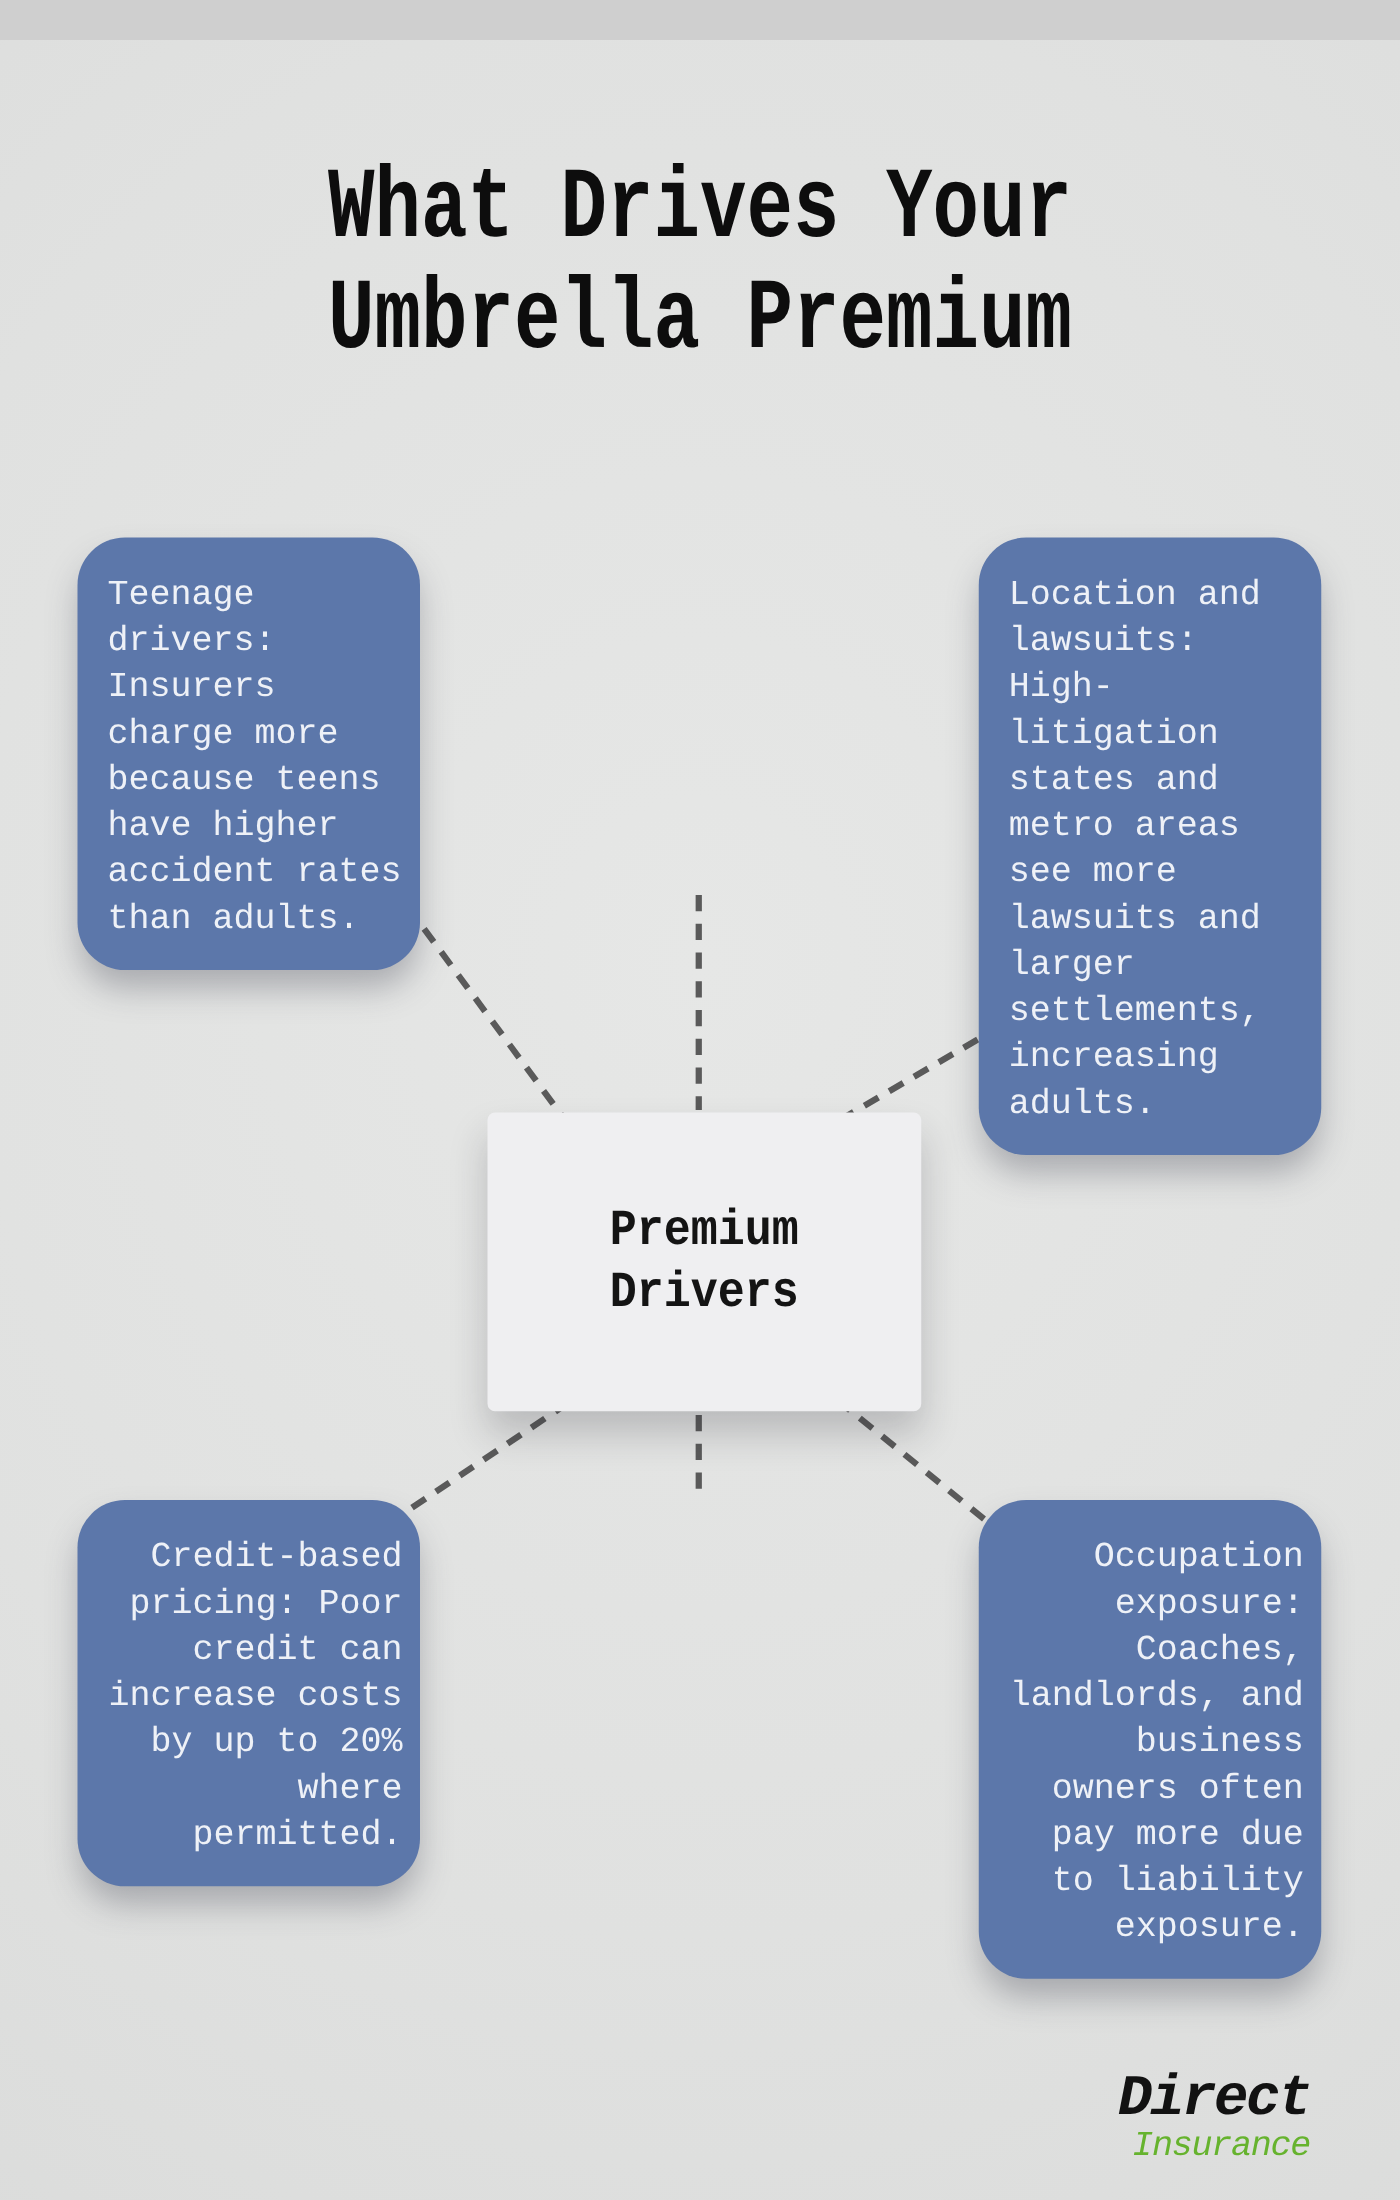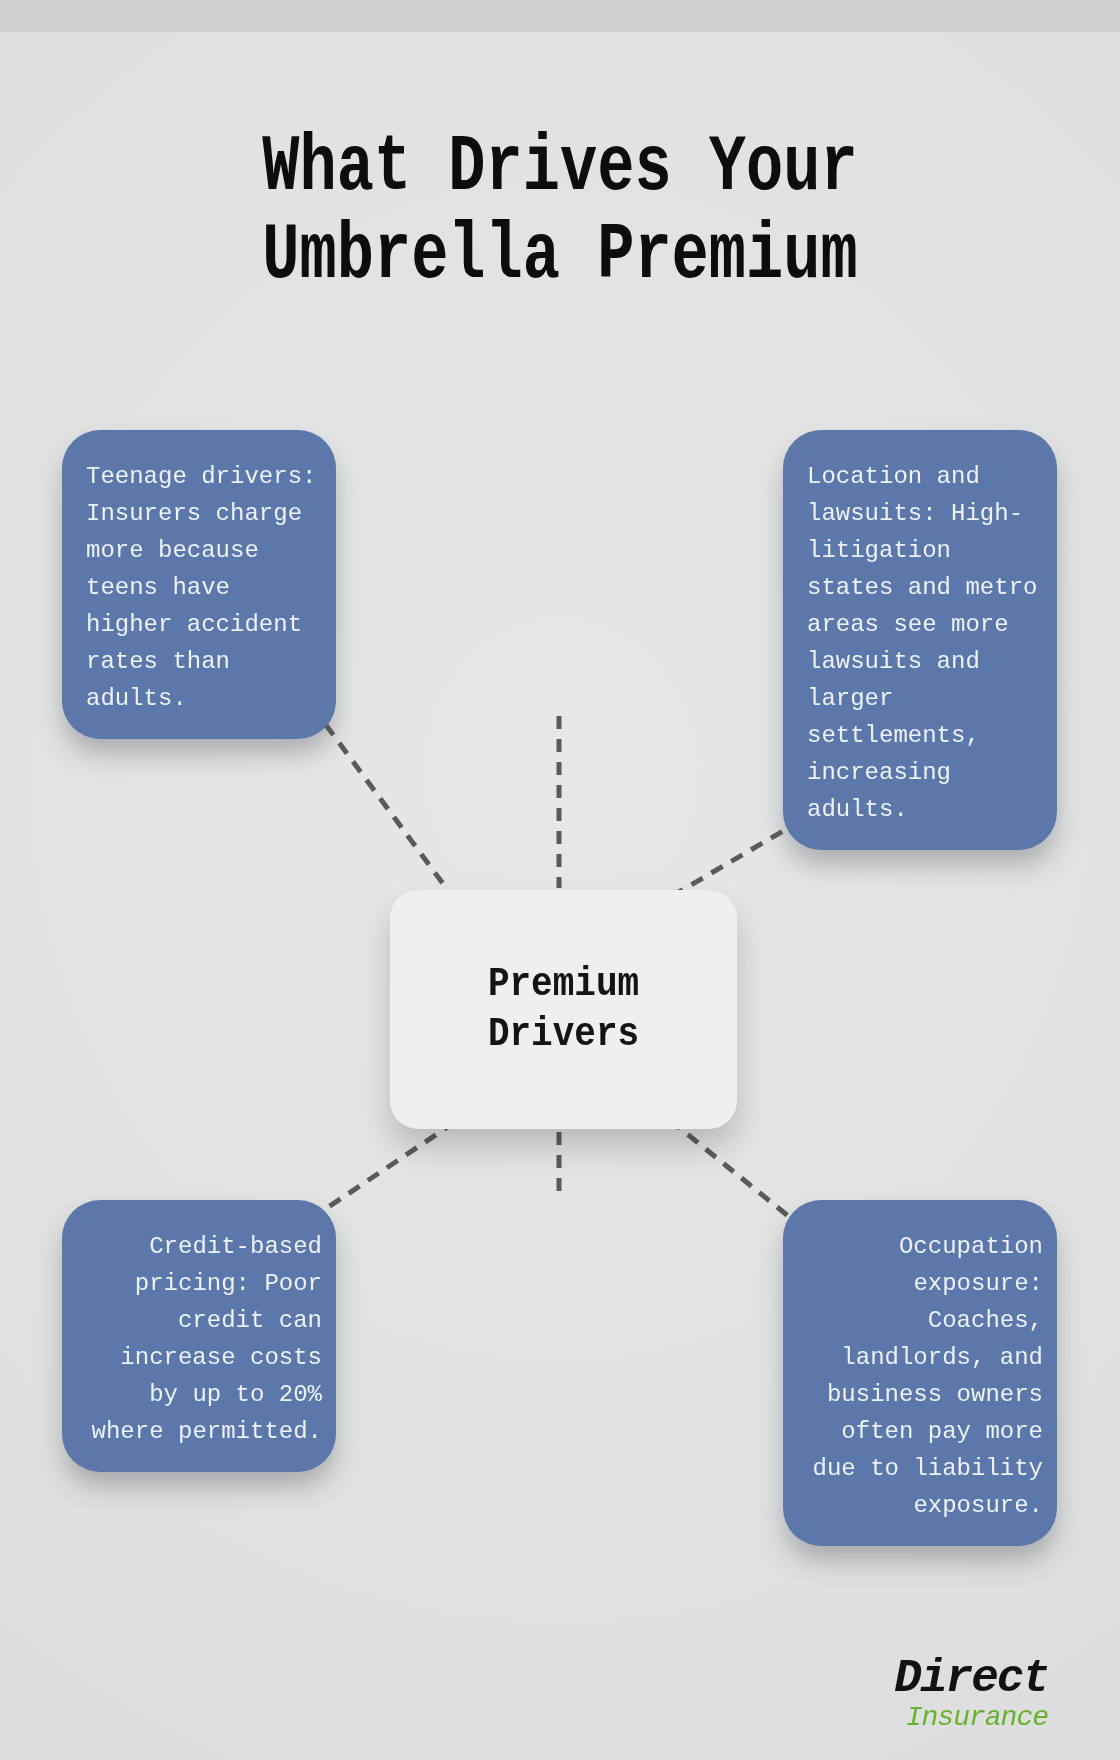--- a/index.html
+++ b/index.html
@@ -41,39 +41,39 @@
   }
 
   .node {
     position:absolute;
     width:274px;
     box-sizing:border-box;
     padding:28px 14px 22px 24px;
     border-radius:38px;
     background:var(--node-fill,#5c77aa);
     color:var(--node-text,#eef1f7);
-    font-size:24px;
+    font-size:28px;
     line-height:37px;
     z-index:2;
     box-shadow:0 16px 26px -2px rgba(75,80,92,0.38);
   }
   .node-1, .node-2, .node-3 { top:398px; }
   .node-4, .node-5, .node-6 { top:1168px;text-align:right; }
   .node-1, .node-4 { left:62px; }
   .node-2, .node-5 { left:423px; }
   .node-3, .node-6 { left:783px; }
   .node-1, .node-2, .node-4, .node-5 { min-height:272px; }
   .node-3 { min-height:383px; }
   .node-6 { min-height:346px; }
 
   .center-node {
     position:absolute;
     left:390px; top:858px;
     width:347px; height:239px;
-    border-radius:28px;
+    border-radius:6px;
     background:var(--center-fill,#efeff1);
     display:flex; align-items:center; justify-content:center;
     z-index:3;
     box-shadow:0 18px 30px rgba(40,42,48,0.22);
   }
   .center-node .label {
     display:block;
     max-width:240px;
     text-align:center;
     font-size:36px;

